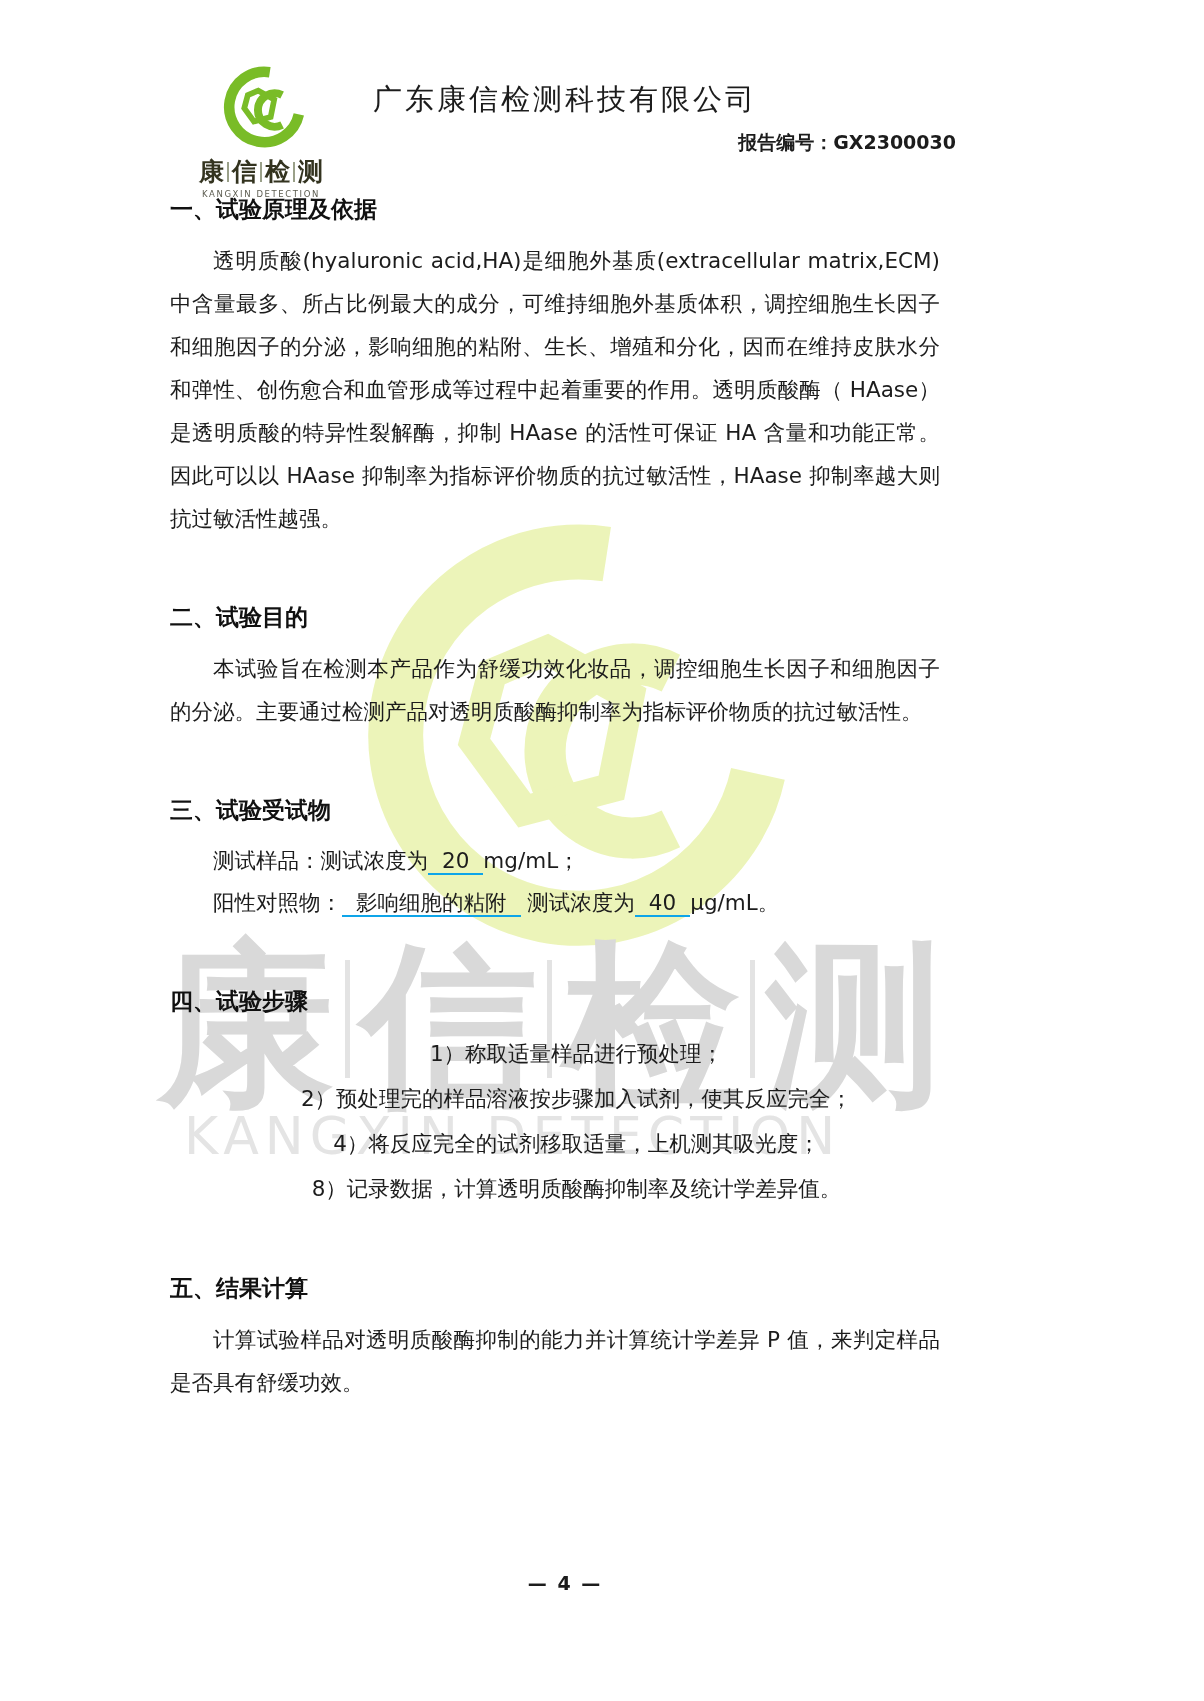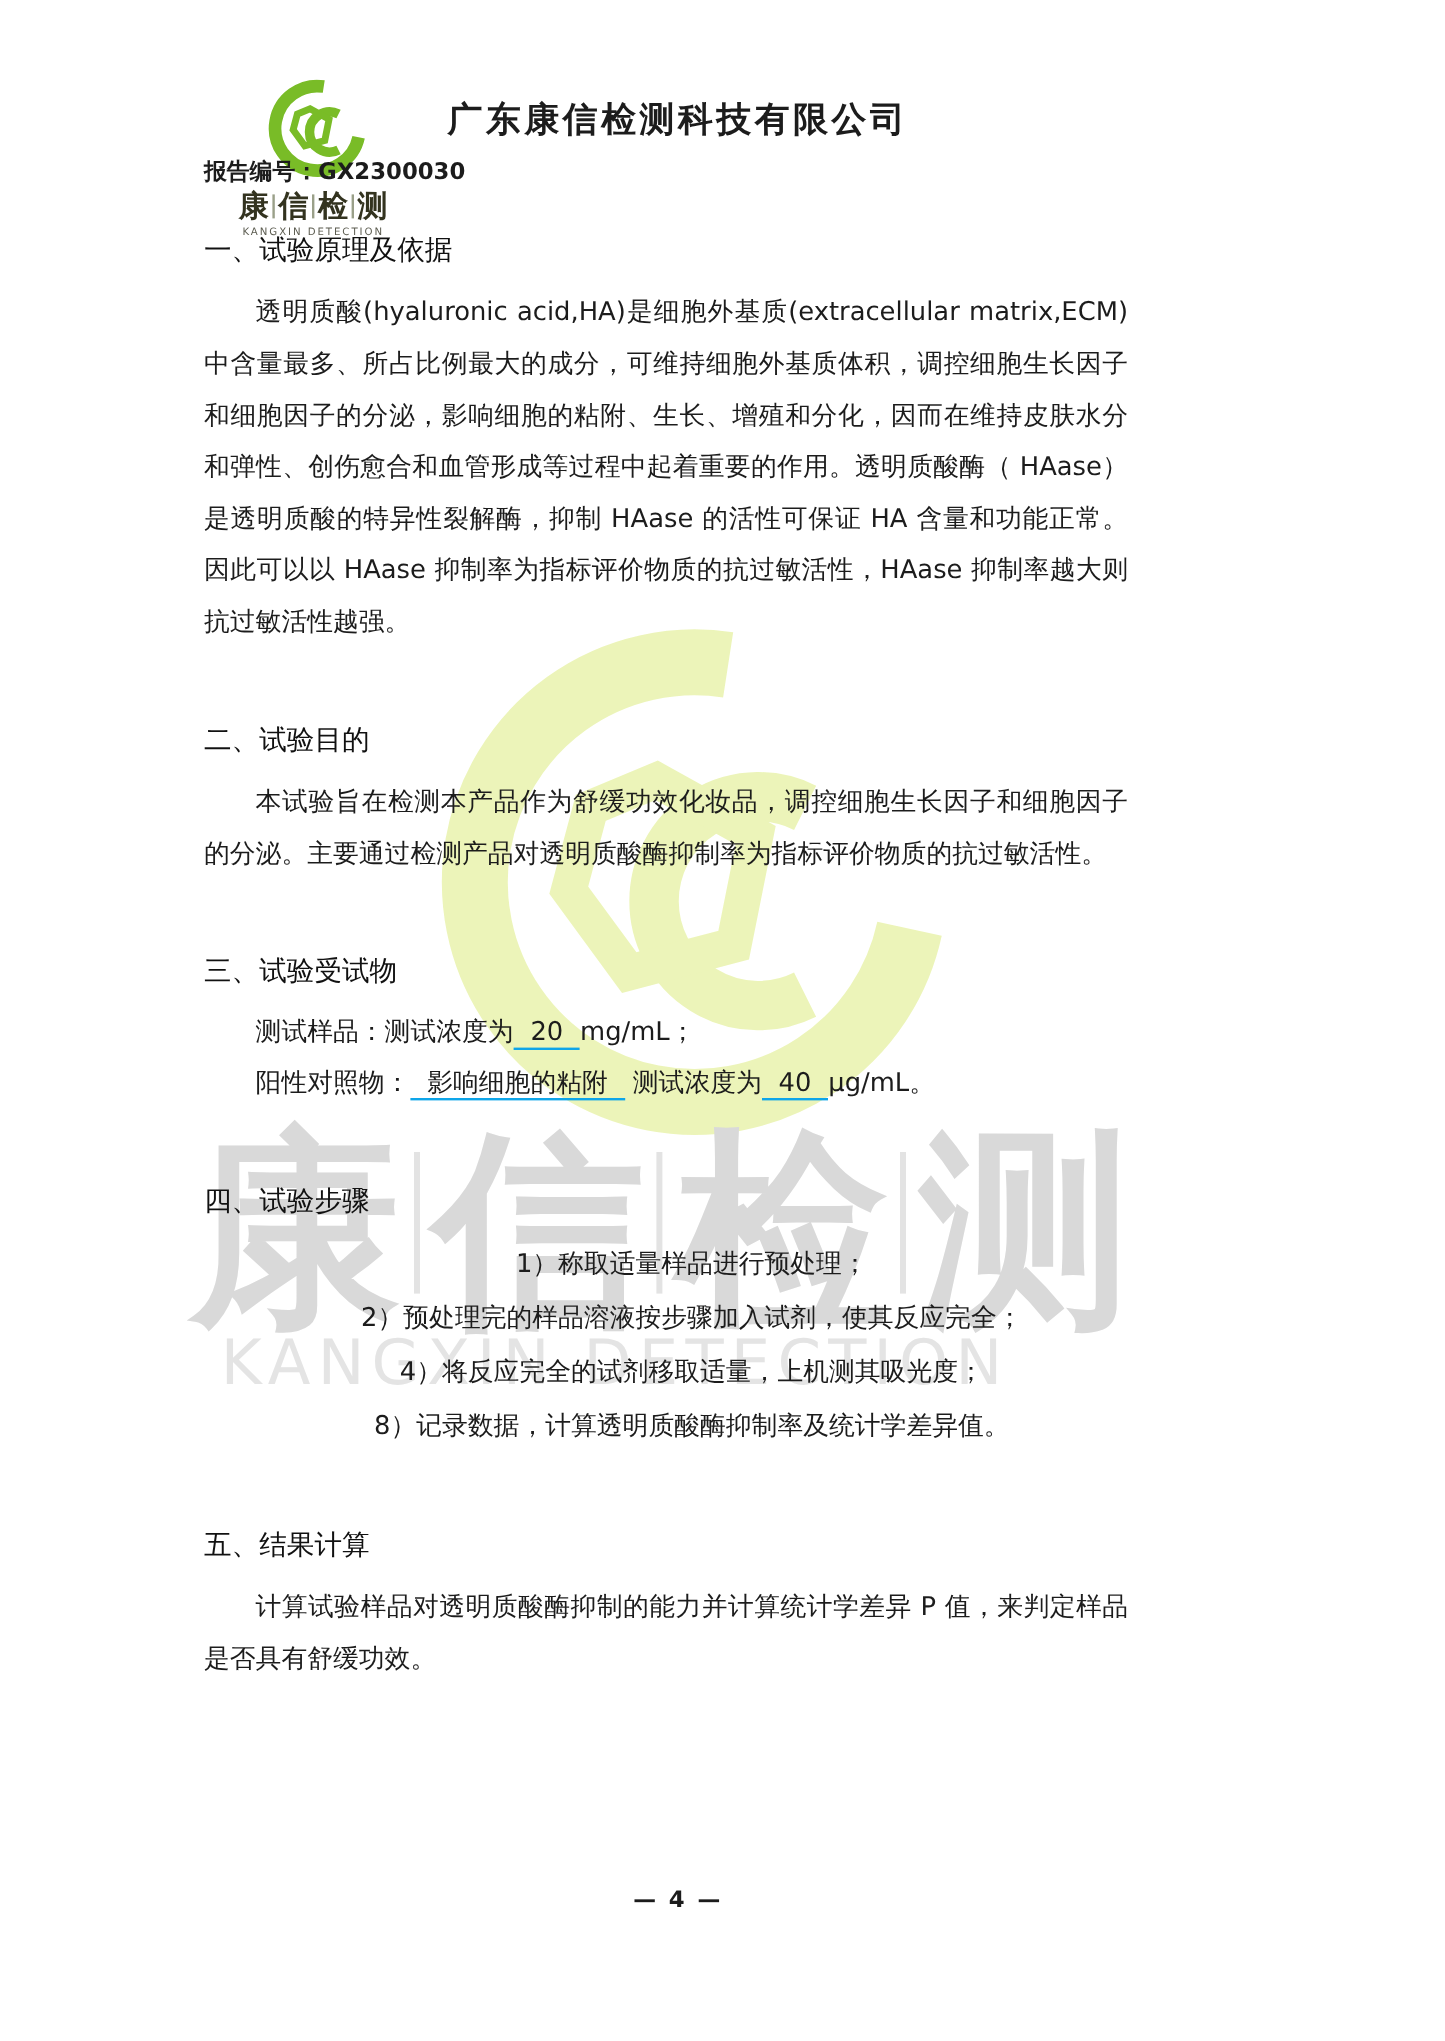--- a/index.html
+++ b/index.html
@@ -14,26 +14,26 @@
   .wm-sep{width:5px;height:118px;background:#e3e3e3;align-self:flex-start;margin-top:22px;}
   .wm-en{position:absolute;left:184px;top:1106px;width:760px;z-index:0;font-size:52px;letter-spacing:6px;color:#e4e4e4;white-space:nowrap;}
   
   .logo-block{position:absolute;left:186px;top:66px;width:150px;text-align:center;z-index:2;}
   .logo-mark{width:106px;height:88px;color:#79bc27;display:block;margin:0 auto;}
   .logo-cn{display:flex;justify-content:center;align-items:center;gap:3px;margin-top:4px;}
   .logo-cn .ch{font-size:25px;font-weight:700;color:#33331f;line-height:1.1;}
   .logo-cn .bar{width:2px;height:20px;background:#9aa089;}
   .logo-en{font-size:8.5px;letter-spacing:1.6px;color:#5c5c50;margin-top:3px;}
   .doc-title{position:absolute;left:170px;top:80px;width:790px;text-align:center;
-    font-size:29px;font-weight:700;letter-spacing:3px;z-index:2;}
-  .report-no{position:absolute;left:170px;top:130px;width:786px;text-align:left;
+    font-size:29px;font-weight:400;letter-spacing:3px;z-index:2;}
+  .report-no{position:absolute;left:170px;top:130px;width:786px;text-align:right;
     font-size:19px;font-weight:700;z-index:2;}
   
   .content{position:absolute;left:170px;top:182px;width:770px;z-index:1;}
-  h2{font-size:23px;line-height:31px;font-weight:400;margin:62px 0 14px;color:#111;}
+  h2{font-size:23px;line-height:31px;font-weight:700;margin:62px 0 14px;color:#111;}
   h2.first{margin-top:12px;}
   .para{font-size:21.5px;line-height:43px;margin:0;text-align:justify;text-align-last:left;text-indent:2em;}
   .plain{font-size:21.5px;line-height:42px;margin:0;text-indent:2em;}
   .steps{margin:2px 0 0;text-align:center;}
   .step{font-size:21.5px;line-height:45px;margin:0;text-indent:2em;}
   .fill{border-bottom:2px solid #0ea5e9;padding:0 14px;font-weight:400;}
   
   .footer{position:absolute;left:170px;top:1572px;width:790px;text-align:center;
     font-size:19px;font-weight:700;letter-spacing:2px;z-index:1;}
 </style>

